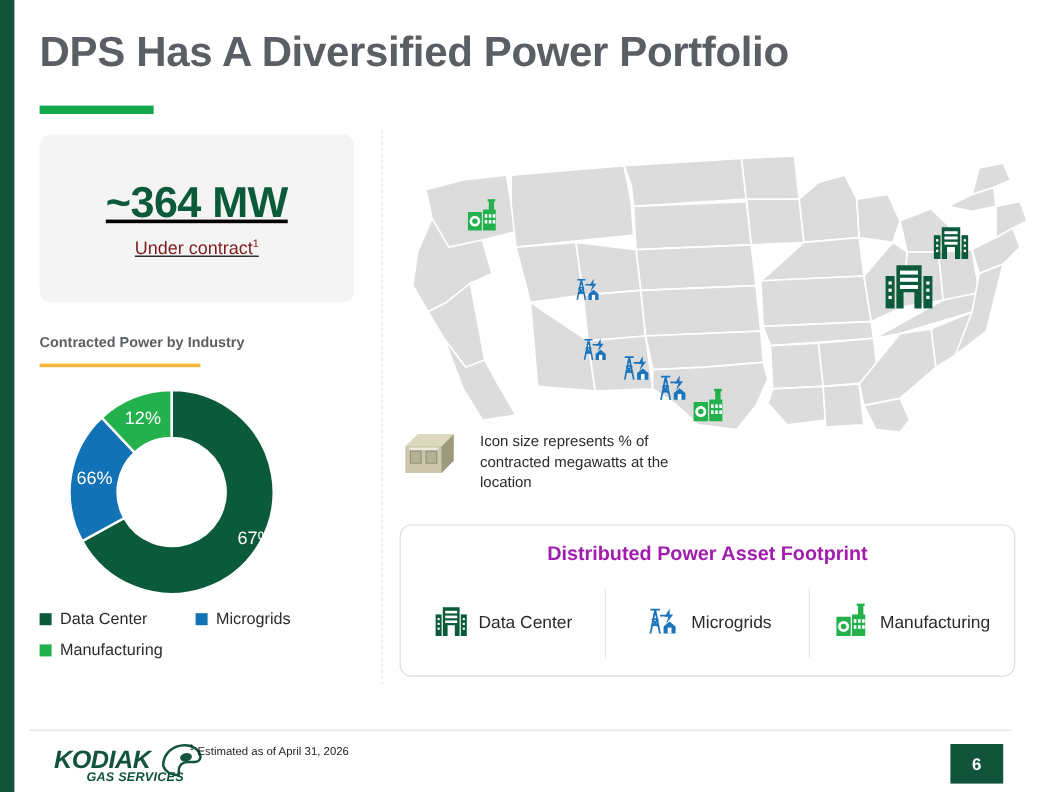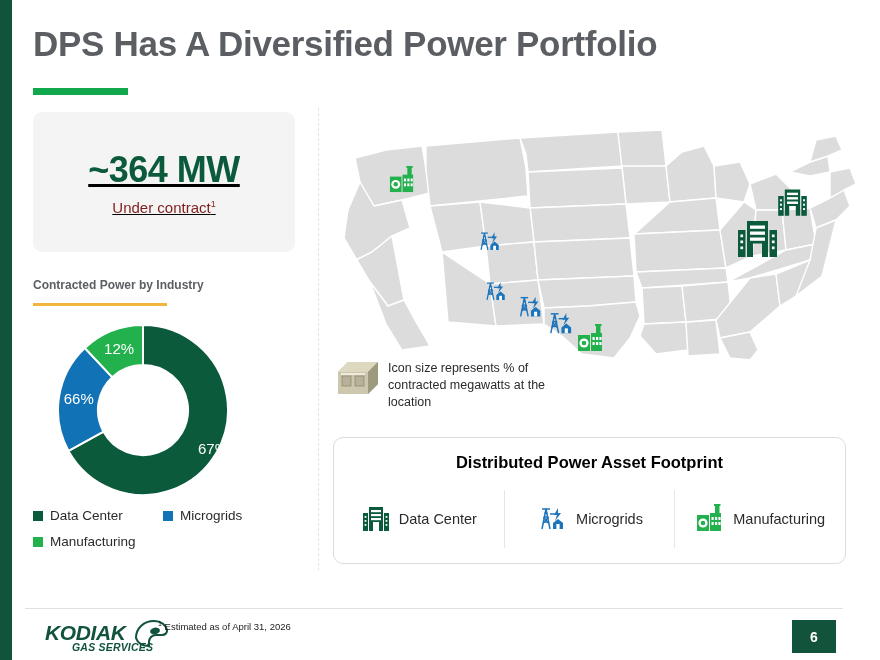--- a/index.html
+++ b/index.html
@@ -69,31 +69,31 @@
 
   
   .map-wrap{position:absolute;left:330px;top:110px;width:530px;height:250px;}
   .map-wrap svg{display:block;}
 
   .map-icon{position:absolute;}
 
   
   .map-note{
     position:absolute;left:336px;top:358px;width:250px;
-    display:flex;align-items:flex-start;gap:8px;
+    display:flex;align-items:flex-start;gap:20px;
   }
   .map-note-text{font-size:12.5px;color:#2b2b2b;line-height:1.35;padding-top:2px;}
 
   
   .footprint{
     position:absolute;left:333px;top:437px;width:511px;height:125px;
     border:1px solid #dcdcdc;border-radius:10px;background:#fff;
   }
   .footprint-title{
-    text-align:center;font-size:16.5px;font-weight:bold;color:#000000;
+    text-align:center;font-size:16.5px;font-weight:bold;color:#a21caf;
     margin-top:15px;font-stretch:condensed;
   }
   .footprint-cols{
     display:flex;margin-top:18px;height:58px;
   }
   .fp-col{
     flex:1;display:flex;align-items:center;justify-content:center;gap:8px;
     font-size:14.5px;color:#2b2b2b;
   }
   .fp-col + .fp-col{border-left:1px solid #e6e6e6;}

